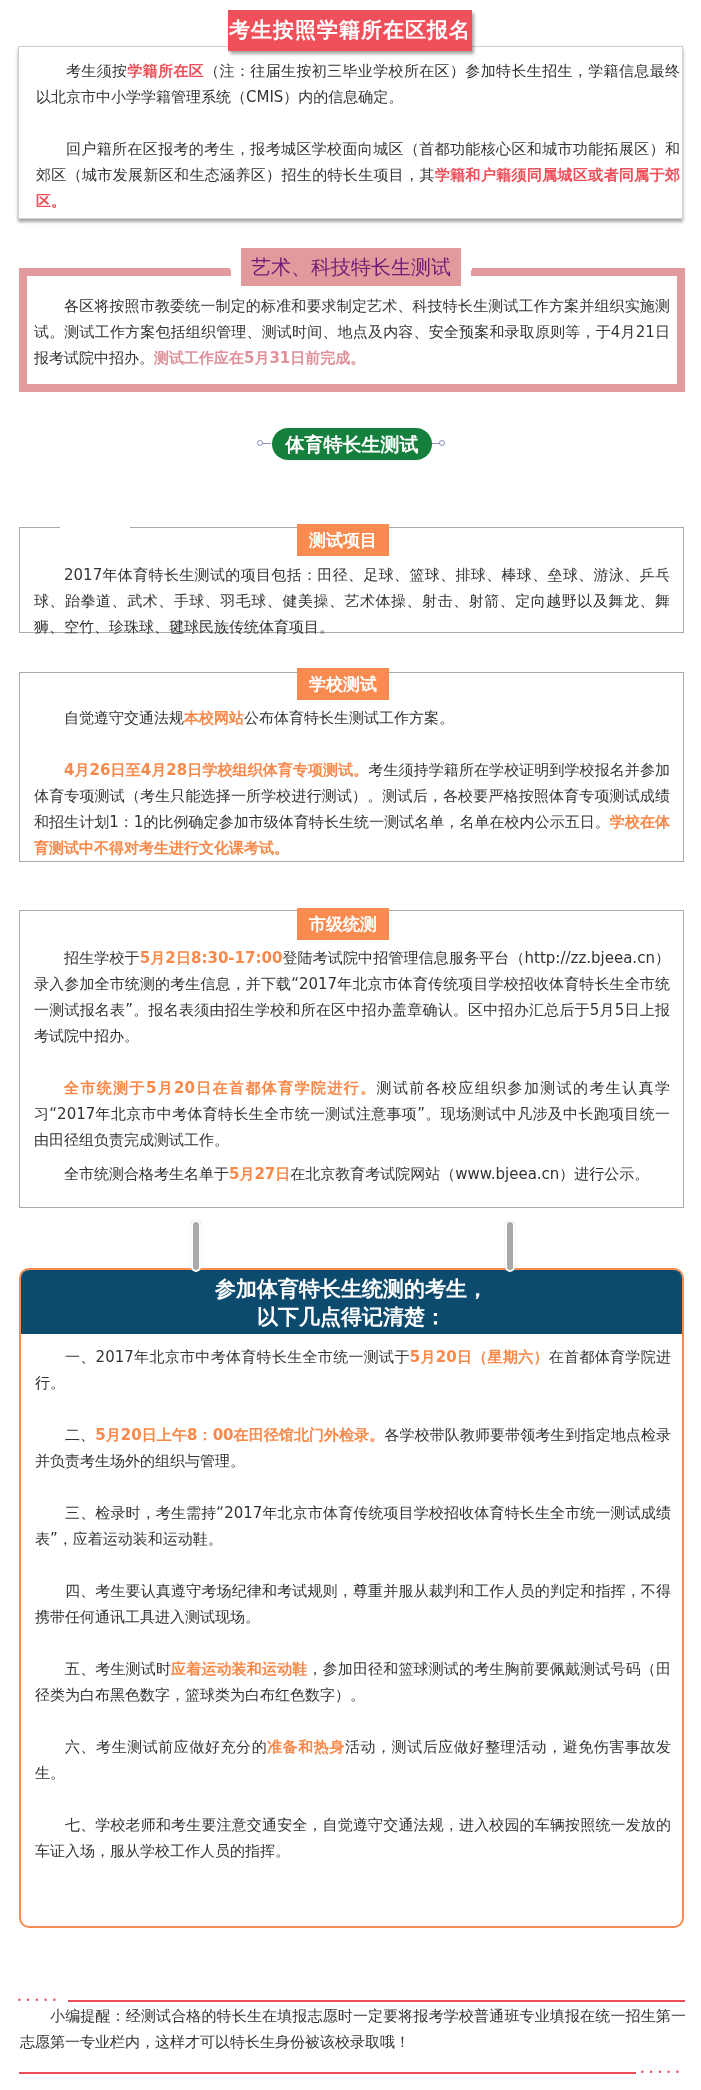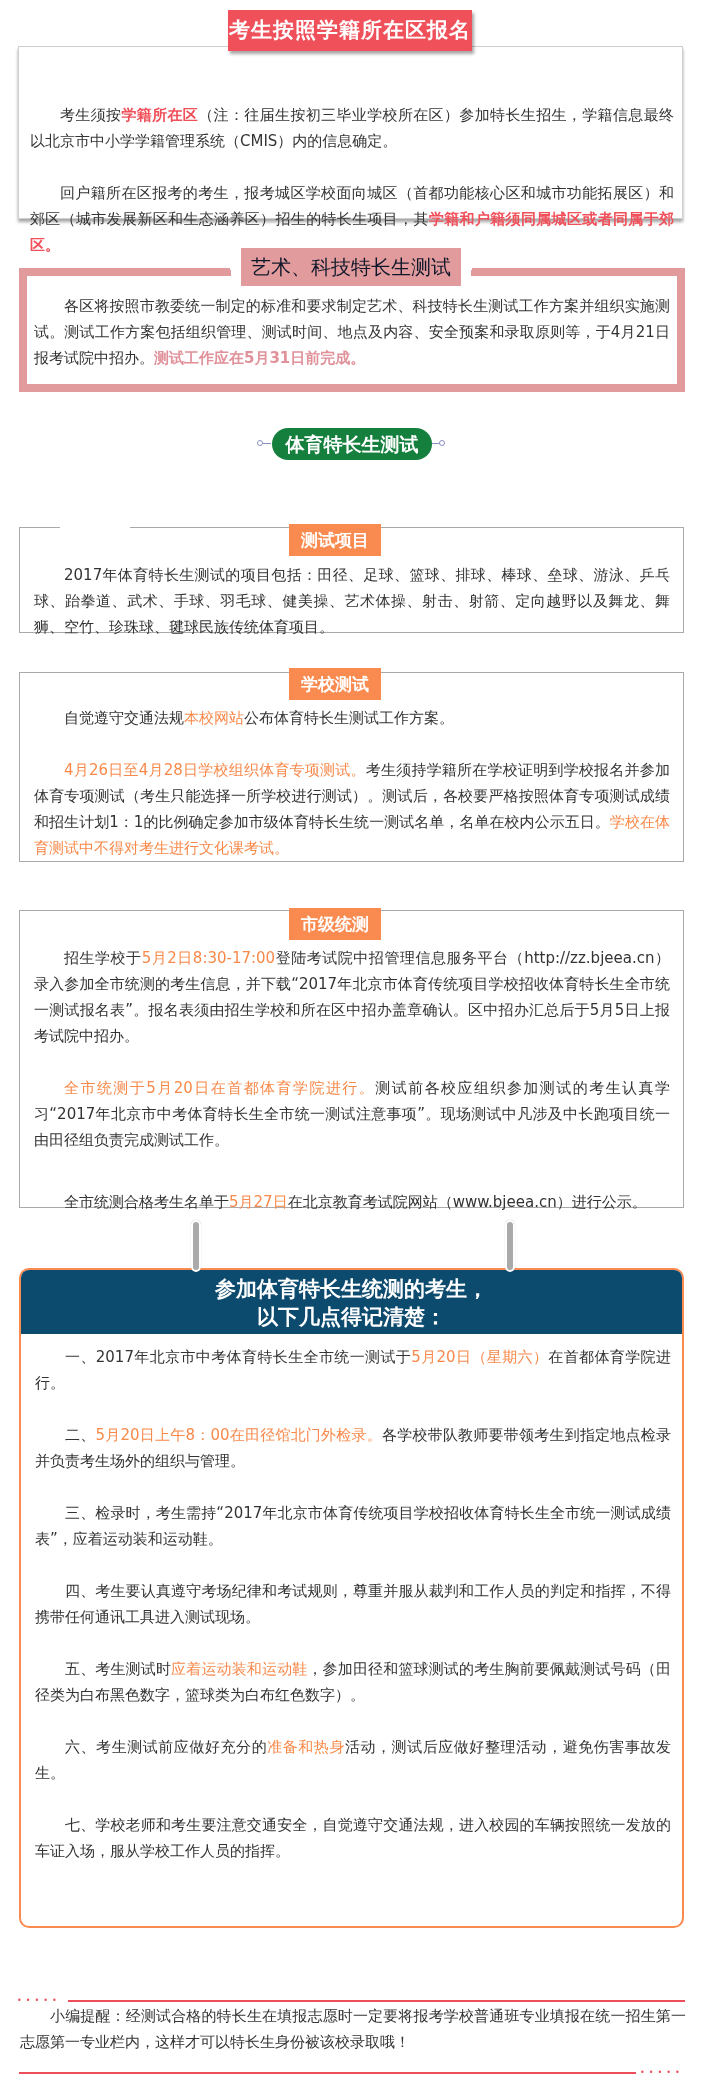--- a/index.html
+++ b/index.html
@@ -16,53 +16,53 @@
   .abs { position: absolute; }
   p.para {
     font-size: 15px;
     line-height: 26px;
     text-indent: 30px;
     color: #333;
     text-align: justify;
   }
   .hl-red { color: #f0505a; font-weight: bold; }
   .hl-pink { color: #e0919a; font-weight: bold; }
-  .hl-orange { color: #f8894a; font-weight: normal; }
+  .hl-orange { color: #f8894a; font-weight: bold; }
 
   
   #sec1-box {
     left: 18px; top: 46px; width: 665px; height: 173px;
     border: 1px solid #cfcfcf;
     box-shadow: 0 3px 3px rgba(0,0,0,0.35);
     background: #fff;
   }
   #sec1-title {
     left: 228px; top: 10px; width: 244px; height: 41px;
     background: #f0505a;
     color: #fff;
     font-size: 21px;
     font-weight: bold;
     text-align: center;
     line-height: 41px;
     box-shadow: 2px 3px 3px rgba(0,0,0,0.35);
     letter-spacing: 1px;
   }
-  #sec1-content { left: 30px; top: 58px; width: 644px; margin-top: 44px; }
+  #sec1-content { left: 36px; top: 58px; width: 644px; }
 
   
   #sec2-box {
     left: 19px; top: 268px; width: 666px; height: 124px;
     border: 8px solid #e29b9d;
     border-top-width: 8px;
     background: #fff;
   }
   #sec2-title {
     left: 241px; top: 248px; width: 220px; height: 38px;
     background: #e29b9d;
-    color: #0f172a;
+    color: #701a75;
     font-size: 20px;
     text-align: center;
     line-height: 38px;
     outline: 10px solid #fff;
     outline-offset: 0;
   }
   #sec2-title-mask {
     left: 230px; top: 260px; width: 242px; height: 10px; background: #fff;
   }
   #sec2-content { left: 34px; top: 293px; width: 636px; }
@@ -84,21 +84,21 @@
     border: 1px solid #8a8fc0; background: #fff;
   }
 
   
   .subbox {
     left: 19px; width: 665px;
     border: 1px solid #aaaaaa;
     background: #fff;
   }
   .subtitle {
-    left: 289px; width: 92px; height: 32px;
+    left: 297px; width: 92px; height: 32px;
     background: #fa8b50;
     color: #fff;
     font-size: 17px;
     font-weight: bold;
     text-align: center;
     line-height: 32px;
   }
   .subcontent { left: 34px; width: 636px; }
 
   
@@ -171,21 +171,21 @@
 <div class="abs subcontent" style="top:705px">
   <p class="para"><span>自觉遵守交通法规</span><span class="hl-orange">本校网站</span><span>公布体育特长生测试工作方案。</span></p>
   <p class="para" style="margin-top:26px"><span class="hl-orange">4月26日至4月28日学校组织体育专项测试。</span><span>考生须持学籍所在学校证明到学校报名并参加体育专项测试（考生只能选择一所学校进行测试）。测试后，各校要严格按照体育专项测试成绩和招生计划1：1的比例确定参加市级体育特长生统一测试名单，名单在校内公示五日。</span><span class="hl-orange">学校在体育测试中不得对考生进行文化课考试。</span></p>
 </div>
 
 <div class="abs subbox" style="top:910px;height:298px"></div>
 <div class="abs subtitle" style="top:908px">市级统测</div>
 <div class="abs subcontent" style="top:945px">
   <p class="para"><span>招生学校于</span><span class="hl-orange">5月2日8:30-17:00</span><span>登陆考试院中招管理信息服务平台（http://zz.bjeea.cn）录入参加全市统测的考生信息，并下载“2017年北京市体育传统项目学校招收体育特长生全市统一测试报名表”。报名表须由招生学校和所在区中招办盖章确认。区中招办汇总后于5月5日上报考试院中招办。</span></p>
   <p class="para" style="margin-top:26px"><span class="hl-orange">全市统测于5月20日在首都体育学院进行。</span><span>测试前各校应组织参加测试的考生认真学习“2017年北京市中考体育特长生全市统一测试注意事项”。现场测试中凡涉及中长跑项目统一由田径组负责完成测试工作。</span></p>
-  <p class="para" style="margin-top:36px"><span>全市统测合格考生名单于</span><span class="hl-orange">5月27日</span><span>在北京教育考试院网站（www.bjeea.cn）进行公示。</span></p>
+  <p class="para" style="margin-top:8px"><span>全市统测合格考生名单于</span><span class="hl-orange">5月27日</span><span>在北京教育考试院网站（www.bjeea.cn）进行公示。</span></p>
 </div>
 
 <div class="abs" id="notes-box">
   <div class="abs" id="notes-header">
     <div>参加体育特长生统测的考生，</div>
     <div>以下几点得记清楚：</div>
   </div>
   <div class="abs" id="notes-content">
     <p class="para"><span>一、2017年北京市中考体育特长生全市统一测试于</span><span class="hl-orange">5月20日（星期六）</span><span>在首都体育学院进行。</span></p>
     <p class="para"><span>二、</span><span class="hl-orange">5月20日上午8：00在田径馆北门外检录。</span><span>各学校带队教师要带领考生到指定地点检录并负责考生场外的组织与管理。</span></p>

